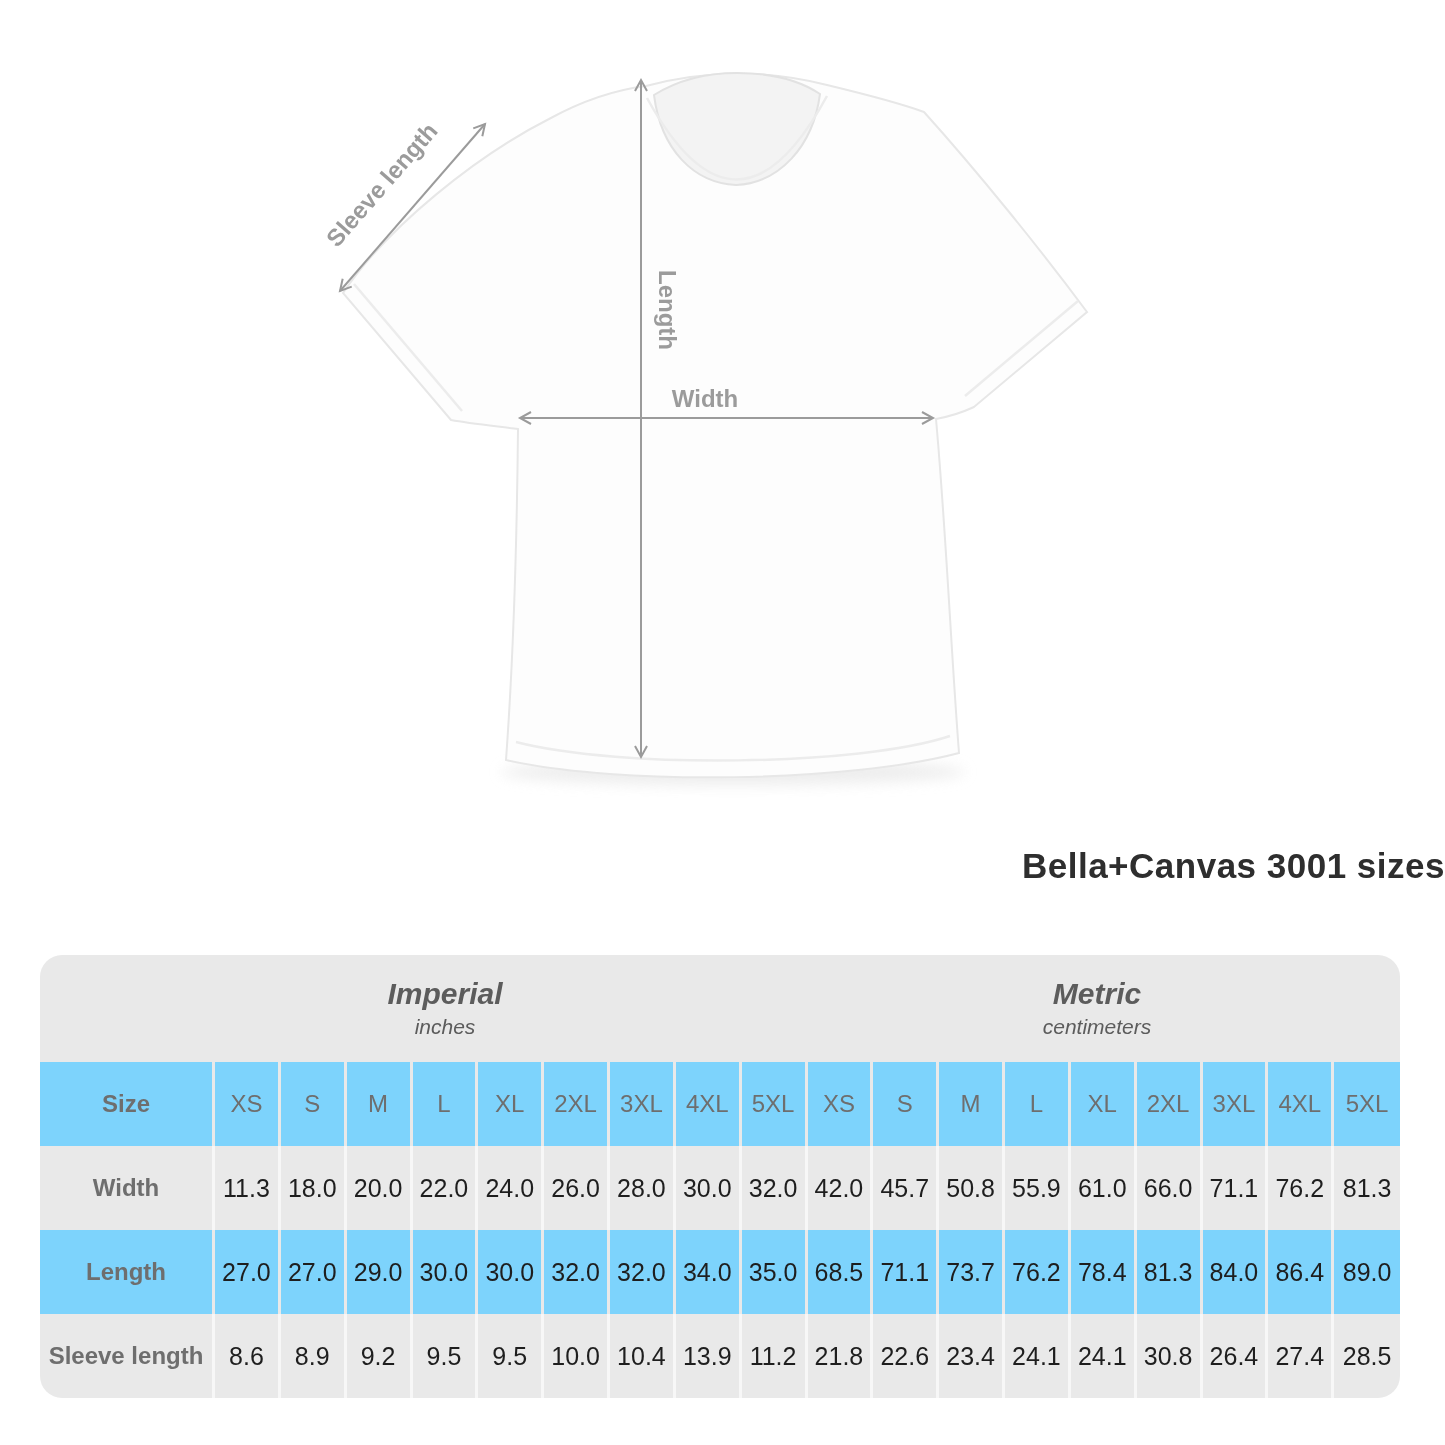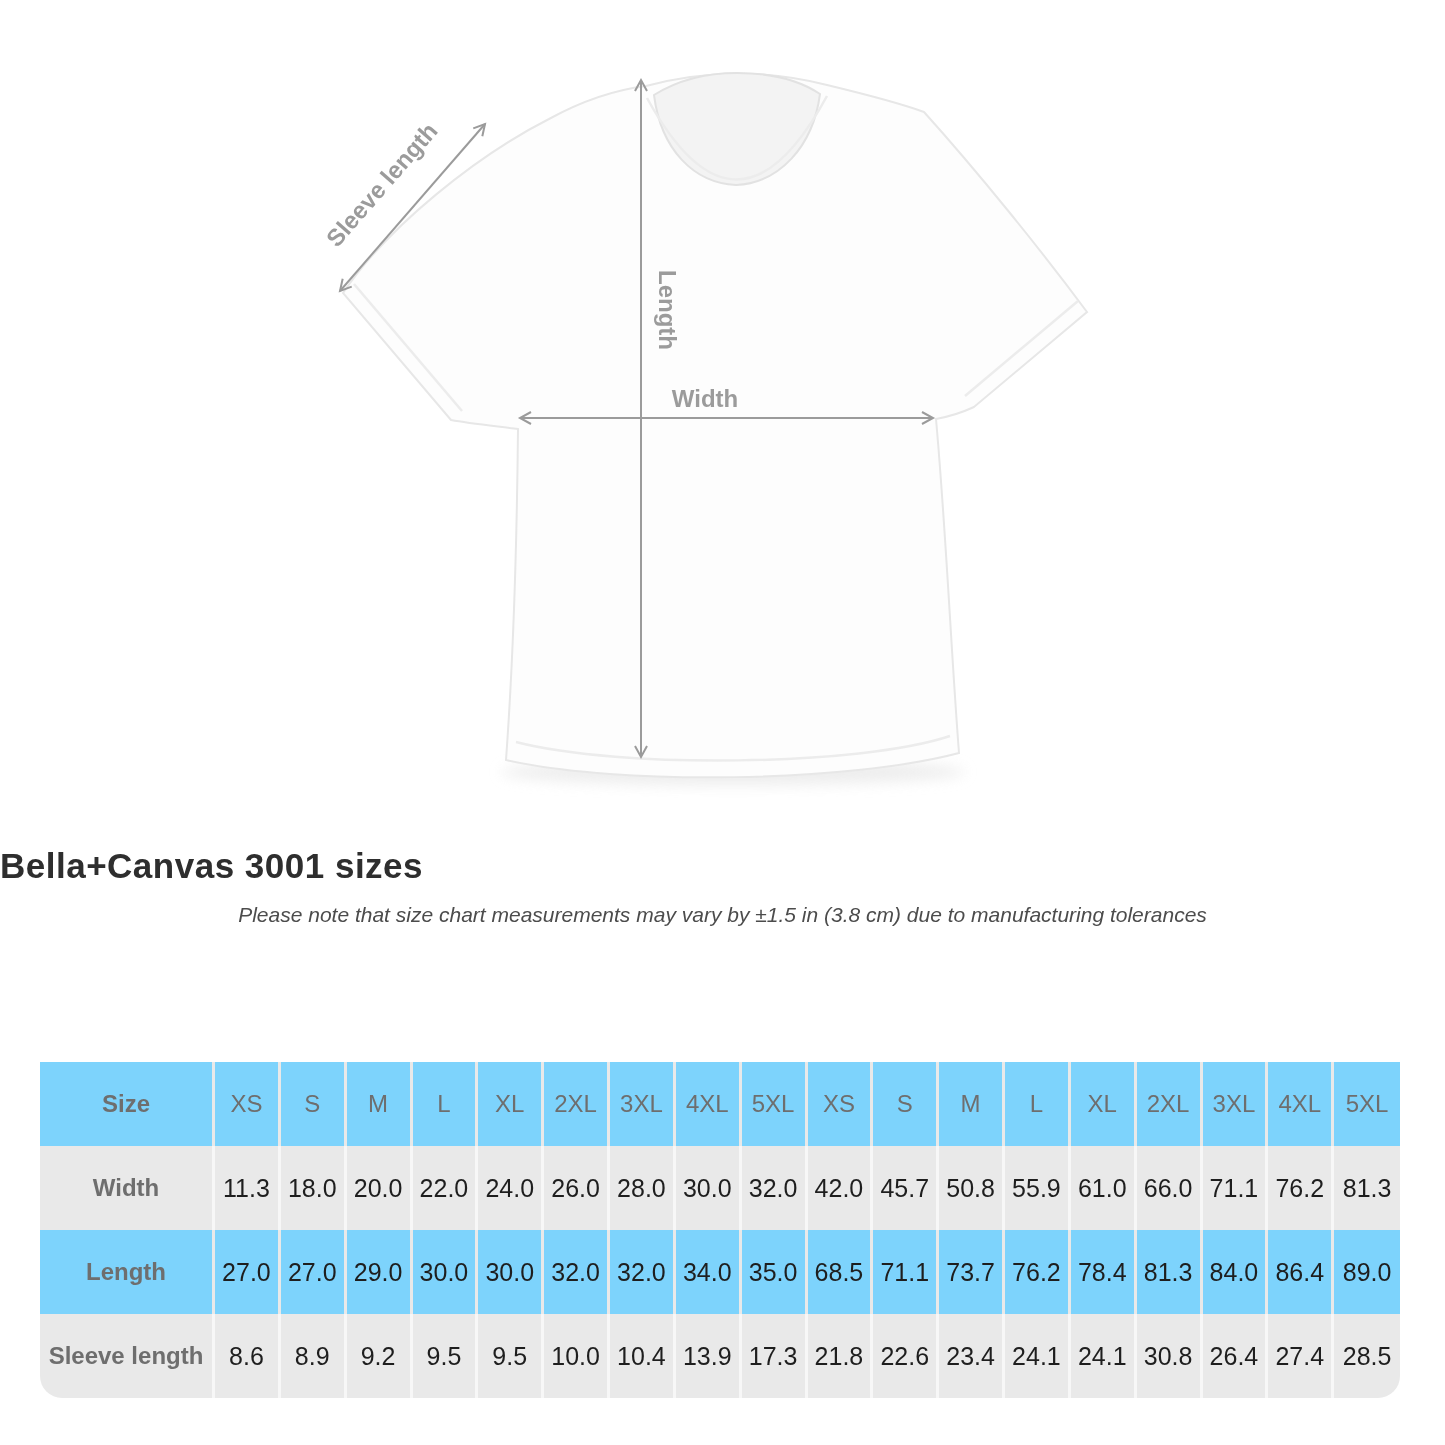--- a/index.html
+++ b/index.html
@@ -3,21 +3,21 @@
 <meta charset="utf-8">
 <style>
   html,body{margin:0;padding:0;background:#fff;}
   body{font-family:"Liberation Sans", sans-serif;}
   .page{position:relative;width:1445px;height:1445px;background:#ffffff;overflow:hidden;}
 
   
   .diagram{position:absolute;left:0;top:0;}
 
   
-  .title{position:absolute;left:0;right:0;top:846px;margin:0;text-align:left;
+  .title{position:absolute;left:0;right:0;top:846px;margin:0;text-align:right;
          font-size:35px;font-weight:bold;color:#2e2e2e;letter-spacing:0.5px;}
   .note{position:absolute;left:0;right:0;top:903px;margin:0;text-align:center;
         font-size:21px;font-style:italic;color:#4c4c4c;}
 
   
   .size-table{position:absolute;left:40px;top:955px;width:1360px;height:443px;
               border-radius:22px;overflow:hidden;background:#ffffff;}
   .band{position:absolute;left:0;top:0;width:100%;height:107px;background:#e9e9e9;}
   .group{position:absolute;top:0;height:107px;text-align:center;color:#5c5c5c;}
   .group-imperial{left:405px;}
@@ -83,23 +83,32 @@
     <line x1="641" y1="80" x2="641" y2="757" stroke="#9b9b9b" stroke-width="2" marker-start="url(#ah)" marker-end="url(#ah)"></line>
     <line x1="520" y1="418" x2="933" y2="418" stroke="#9b9b9b" stroke-width="2" marker-start="url(#ah)" marker-end="url(#ah)"></line>
     <line x1="340" y1="291" x2="485" y2="124" stroke="#9b9b9b" stroke-width="2" marker-start="url(#ah)" marker-end="url(#ah)"></line>
 
     <text x="388" y="190" transform="rotate(-49 388 190)" text-anchor="middle" font-family="Liberation Sans, sans-serif" font-size="24" font-weight="bold" fill="#9b9b9b">Sleeve length</text>
     <text x="659" y="310" transform="rotate(90 659 310)" text-anchor="middle" font-family="Liberation Sans, sans-serif" font-size="24" font-weight="bold" fill="#9b9b9b">Length</text>
     <text x="705" y="407" text-anchor="middle" font-family="Liberation Sans, sans-serif" font-size="24" font-weight="bold" fill="#9b9b9b">Width</text>
   </svg>
 
   <h1 class="title">Bella+Canvas 3001 sizes</h1>
-  <p class="note">Please note that size chart measurements may vary by ±1.5 in (3.8 cm) due to manufacturing tolerances</p>
 
   <div class="size-table">
+    <div class="band">
+      <div class="group group-imperial">
+        <div class="group-title">Imperial</div>
+        <div class="group-unit">inches</div>
+      </div>
+      <div class="group group-metric">
+        <div class="group-title">Metric</div>
+        <div class="group-unit">centimeters</div>
+      </div>
+    </div>
     <div class="grid" id="grid">
         <div class="cell label-cell row-white">Size</div>
         <div class="cell size-cell row-white">XS</div>
         <div class="cell size-cell row-white">S</div>
         <div class="cell size-cell row-white">M</div>
         <div class="cell size-cell row-white">L</div>
         <div class="cell size-cell row-white">XL</div>
         <div class="cell size-cell row-white">2XL</div>
         <div class="cell size-cell row-white">3XL</div>
         <div class="cell size-cell row-white">4XL</div>
@@ -153,21 +162,21 @@
         <div class="cell value-cell row-white">89.0</div>
         <div class="cell label-cell row-gray">Sleeve length</div>
         <div class="cell value-cell row-gray">8.6</div>
         <div class="cell value-cell row-gray">8.9</div>
         <div class="cell value-cell row-gray">9.2</div>
         <div class="cell value-cell row-gray">9.5</div>
         <div class="cell value-cell row-gray">9.5</div>
         <div class="cell value-cell row-gray">10.0</div>
         <div class="cell value-cell row-gray">10.4</div>
         <div class="cell value-cell row-gray">13.9</div>
-        <div class="cell value-cell row-gray">17.3</div>
+        <div class="cell value-cell row-gray">11.2</div>
         <div class="cell value-cell row-gray">21.8</div>
         <div class="cell value-cell row-gray">22.6</div>
         <div class="cell value-cell row-gray">23.4</div>
         <div class="cell value-cell row-gray">24.1</div>
         <div class="cell value-cell row-gray">24.1</div>
         <div class="cell value-cell row-gray">30.8</div>
         <div class="cell value-cell row-gray">26.4</div>
         <div class="cell value-cell row-gray">27.4</div>
         <div class="cell value-cell row-gray">28.5</div>
       </div>

